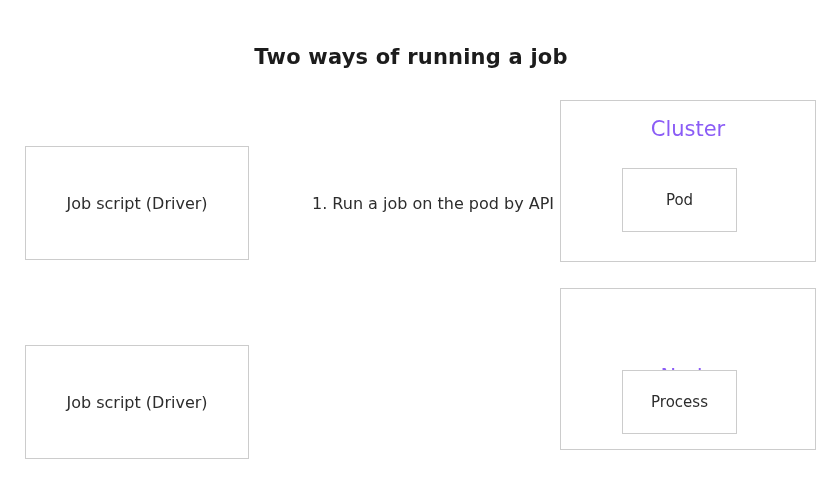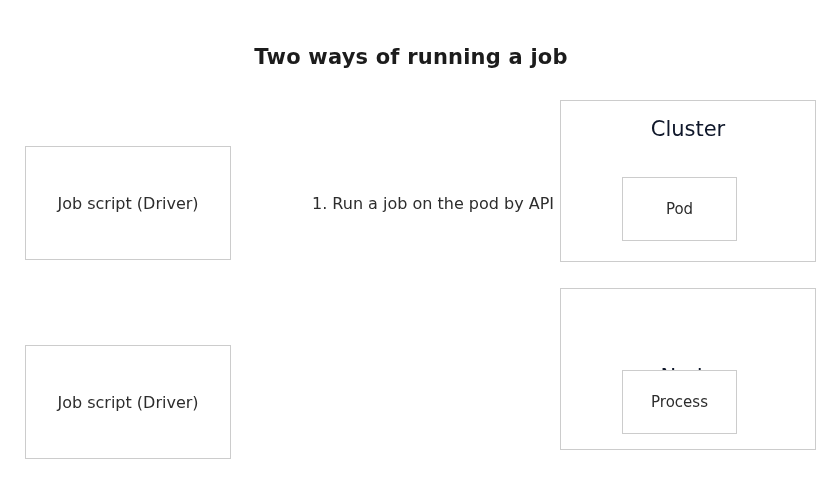--- a/index.html
+++ b/index.html
@@ -21,37 +21,37 @@
 
   .box{
     position:absolute;background:var(--bg);
     border:1px solid var(--border);
     display:flex;align-items:center;justify-content:center;
     font-size:16px;color:var(--text);
     box-sizing:border-box;
   }
 
   
-  .source-box{left:25px;width:206px;height:114px;}
+  .source-box{left:25px;width:224px;height:114px;}
   .r1.source-box{top:146px;}
   .r2.source-box{top:345px;}
 
   
   .outer-box{
     left:560px;width:256px;height:162px;
     flex-direction:column;justify-content:flex-start;
     padding-top:16px;
   }
   .r1.outer-box{top:100px;}
   .r2.outer-box{top:288px;justify-content:center;}
-  .outer-title{font-size:21px;color:#0f172a;}
+  .outer-title{font-size:21px;color:#8b5cf6;}
 
   
   .inner-box{left:622px;width:115px;height:64px;font-size:15px;}
-  .r1.inner-box{top:177px;align-items:center;}
+  .r1.inner-box{top:168px;align-items:center;}
   .r2.inner-box{top:370px;text-align:right;}
 
   
   .arrow{
     position:absolute;left:255px;width:368px;height:20px;
     display:flex;align-items:center;
   }
   .r1.arrow{top:193px;gap:45px;}
   .r2.arrow{top:392px;}
   .seg{height:1px;background:var(--arrow);}

